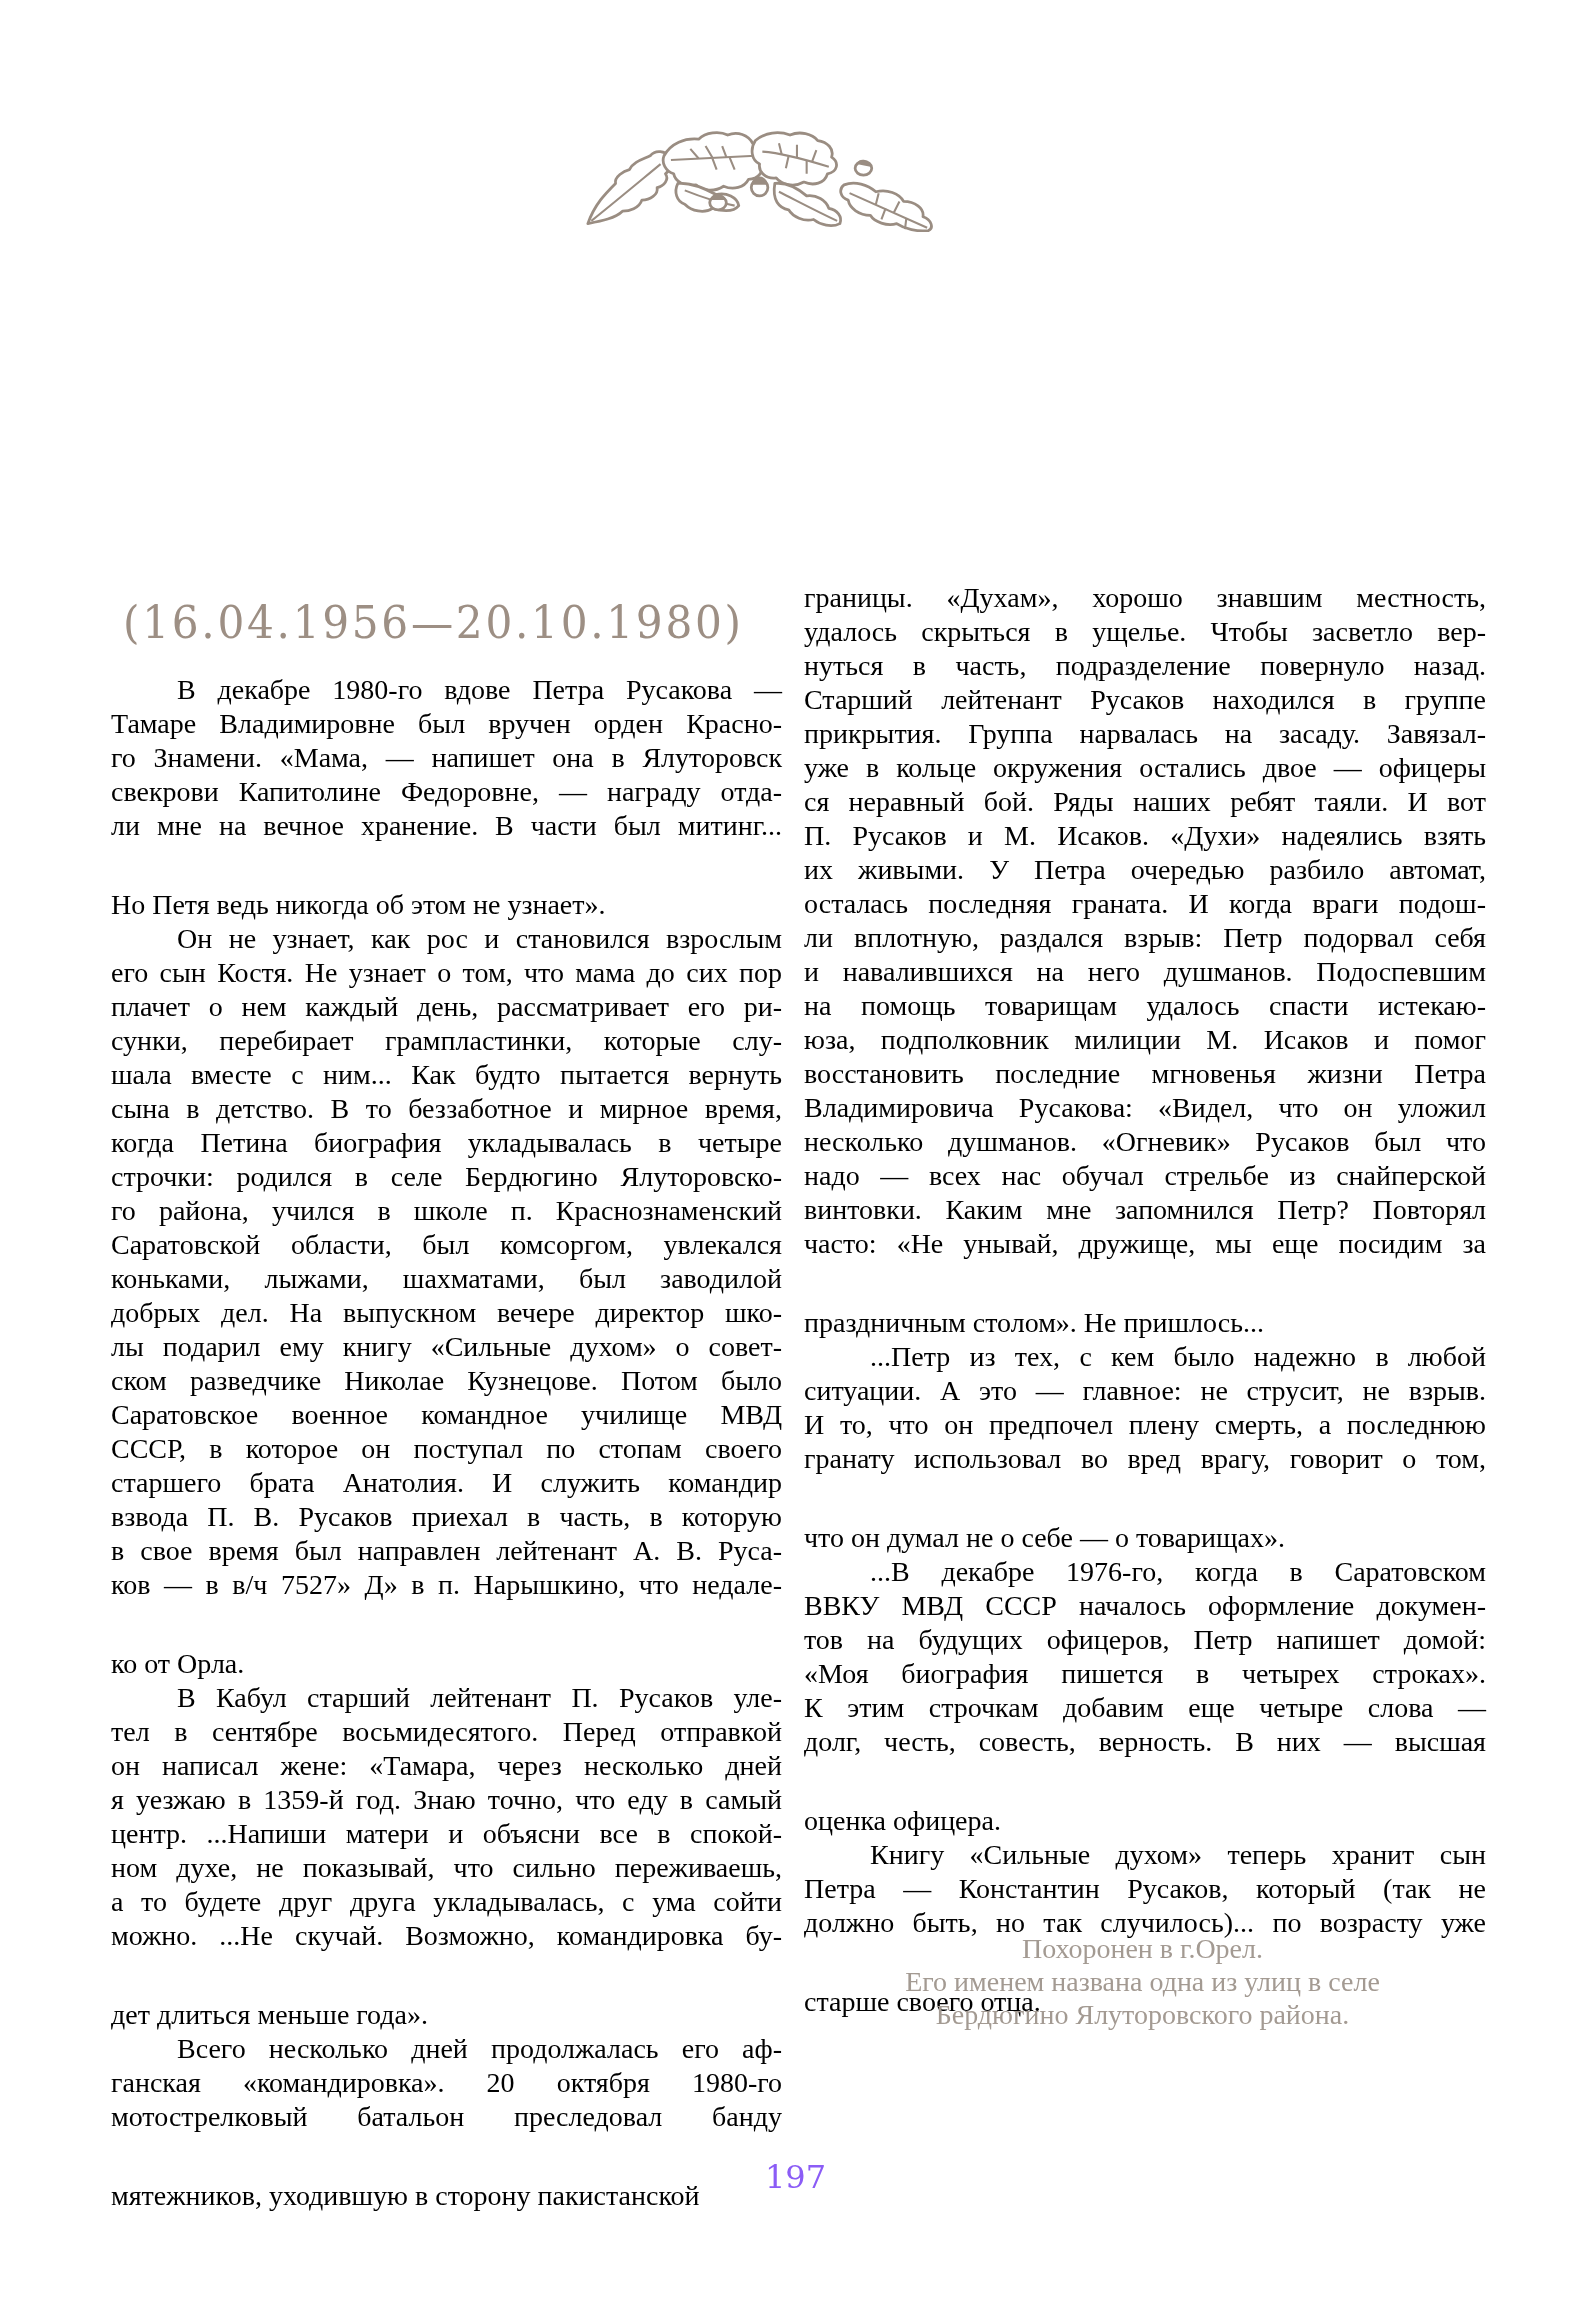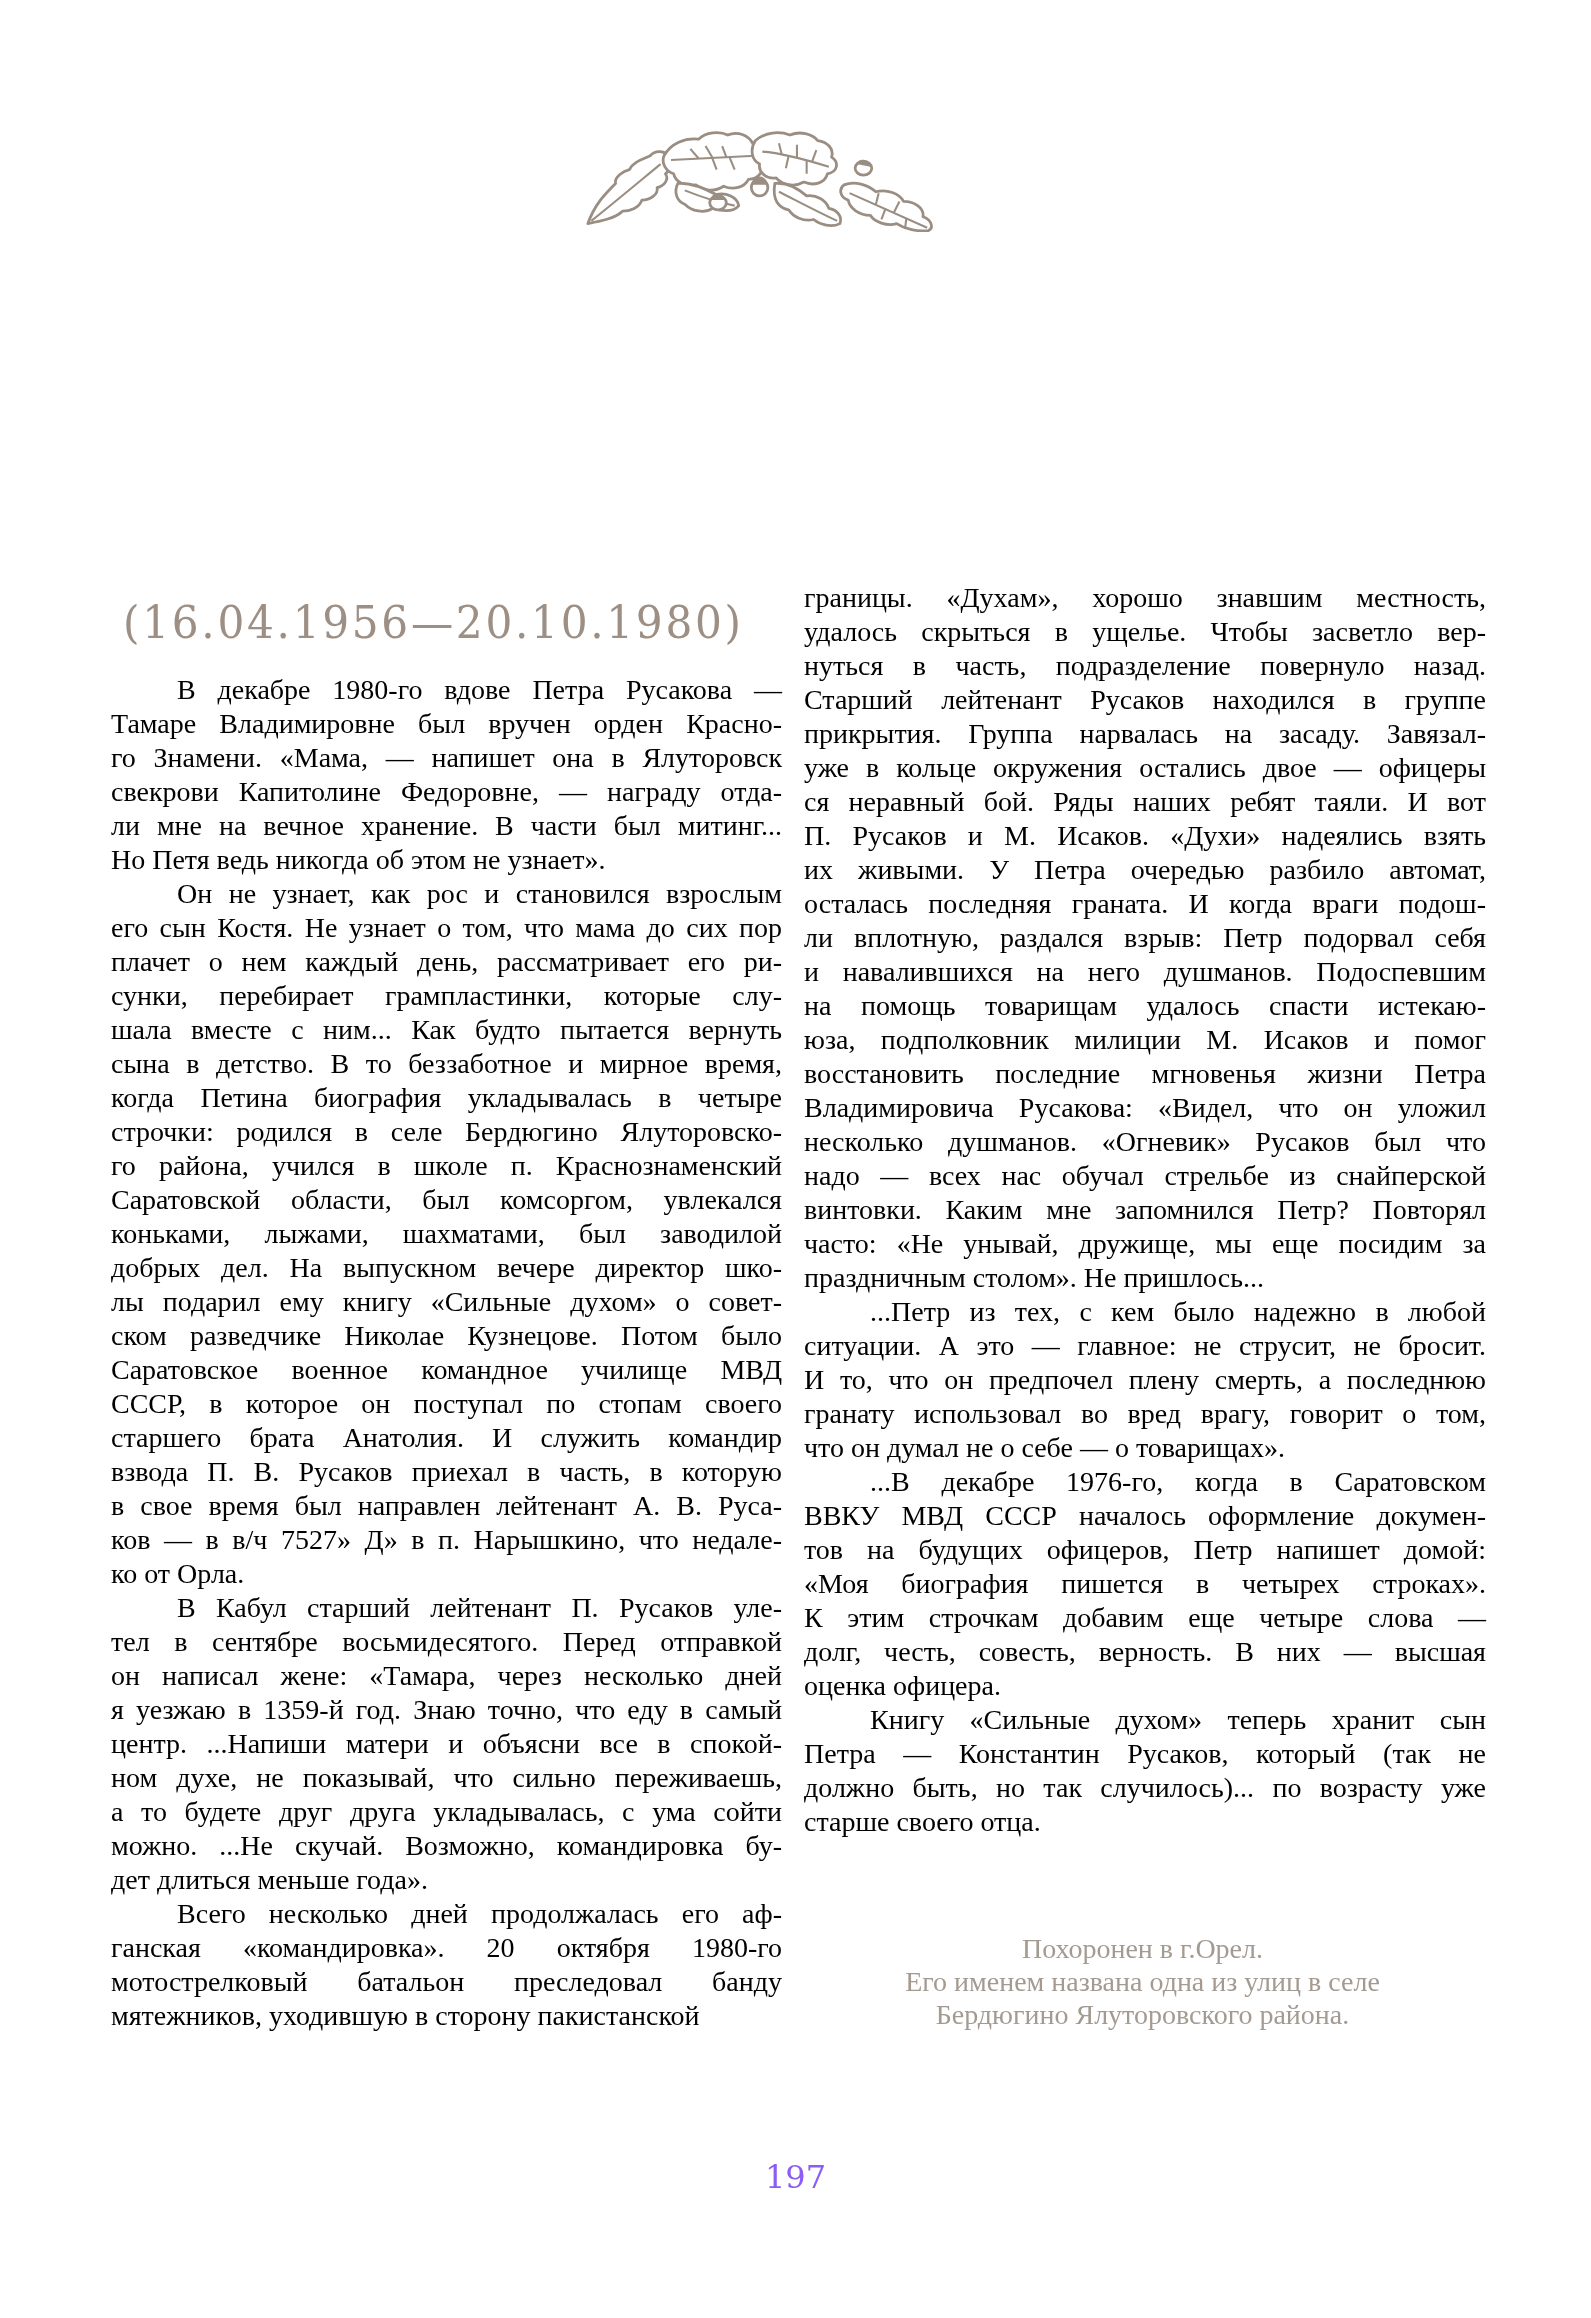--- a/index.html
+++ b/index.html
@@ -8,21 +8,21 @@
   .ornament { position: absolute; left: 574px; top: 128px; width: 457px; height: 104px; }
   .dates { position: absolute; left: 123px; top: 597px; width: 637px;
            font-family: "DejaVu Serif", "Liberation Serif", serif;
            font-size: 44px; letter-spacing: 2.8px; color: #9d8f84; white-space: nowrap;
            font-weight: normal; margin: 0; transform: scaleX(0.96); transform-origin: left top; }
   .col { position: absolute; color: #000000; font-size: 28px; line-height: 34px;
          text-align: justify; hyphens: manual; }
   .col-left { left: 111px; top: 673px; width: 671px; }
   .col-right { left: 804px; top: 581px; width: 682px; }
   .col .line { display: block; text-align: justify; text-align-last: justify; white-space: nowrap; }
-  .col .line.last { text-align-last: left; }
+  .col .line.last { text-align-last: left; margin-top: 45px; }
   .col .line.ind { padding-left: 66px; }
   .burial { position: absolute; left: 824px; top: 1932px; width: 637px;
             text-align: center; color: #a39a92; font-size: 28px; line-height: 33px; }
   .burial div { white-space: nowrap; }
   .page-number { position: absolute; left: 761px; top: 2158px; width: 69px; text-align: center;
                  color: #8b5cf6; font-size: 32px; font-family: "DejaVu Serif", serif; }
 </style>
 </head>
 <body>
 
@@ -129,21 +129,21 @@
       <span class="line" style="display: block;">восстановить последние мгновенья жизни Петра</span>
       <span class="line" style="display: block;">Владимировича Русакова: «Видел, что он уложил</span>
       <span class="line" style="display: block;">несколько душманов. «Огневик» Русаков был что</span>
       <span class="line" style="display: block;">надо — всех нас обучал стрельбе из снайперской</span>
       <span class="line" style="display: block;">винтовки. Каким мне запомнился Петр? Повторял</span>
       <span class="line" style="display: block;">часто: «Не унывай, дружище, мы еще посидим за</span>
       <span class="line last" style="display: block;">праздничным столом». Не пришлось...</span>
     </div>
     <div>
       <span class="line ind" style="display: block;">...Петр из тех, с кем было надежно в любой</span>
-      <span class="line" style="display: block;">ситуации. А это — главное: не струсит, не бросит.</span>
+      <span class="line" style="display: block;">ситуации. А это — главное: не струсит, не взрыв.</span>
       <span class="line" style="display: block;">И то, что он предпочел плену смерть, а последнюю</span>
       <span class="line" style="display: block;">гранату использовал во вред врагу, говорит о том,</span>
       <span class="line last" style="display: block;">что он думал не о себе — о товарищах».</span>
     </div>
     <div>
       <span class="line ind" style="display: block;">...В декабре 1976-го, когда в Саратовском</span>
       <span class="line" style="display: block;">ВВКУ МВД СССР началось оформление докумен-</span>
       <span class="line" style="display: block;">тов на будущих офицеров, Петр напишет домой:</span>
       <span class="line" style="display: block;">«Моя биография пишется в четырех строках».</span>
       <span class="line" style="display: block;">К этим строчкам добавим еще четыре слова —</span>

